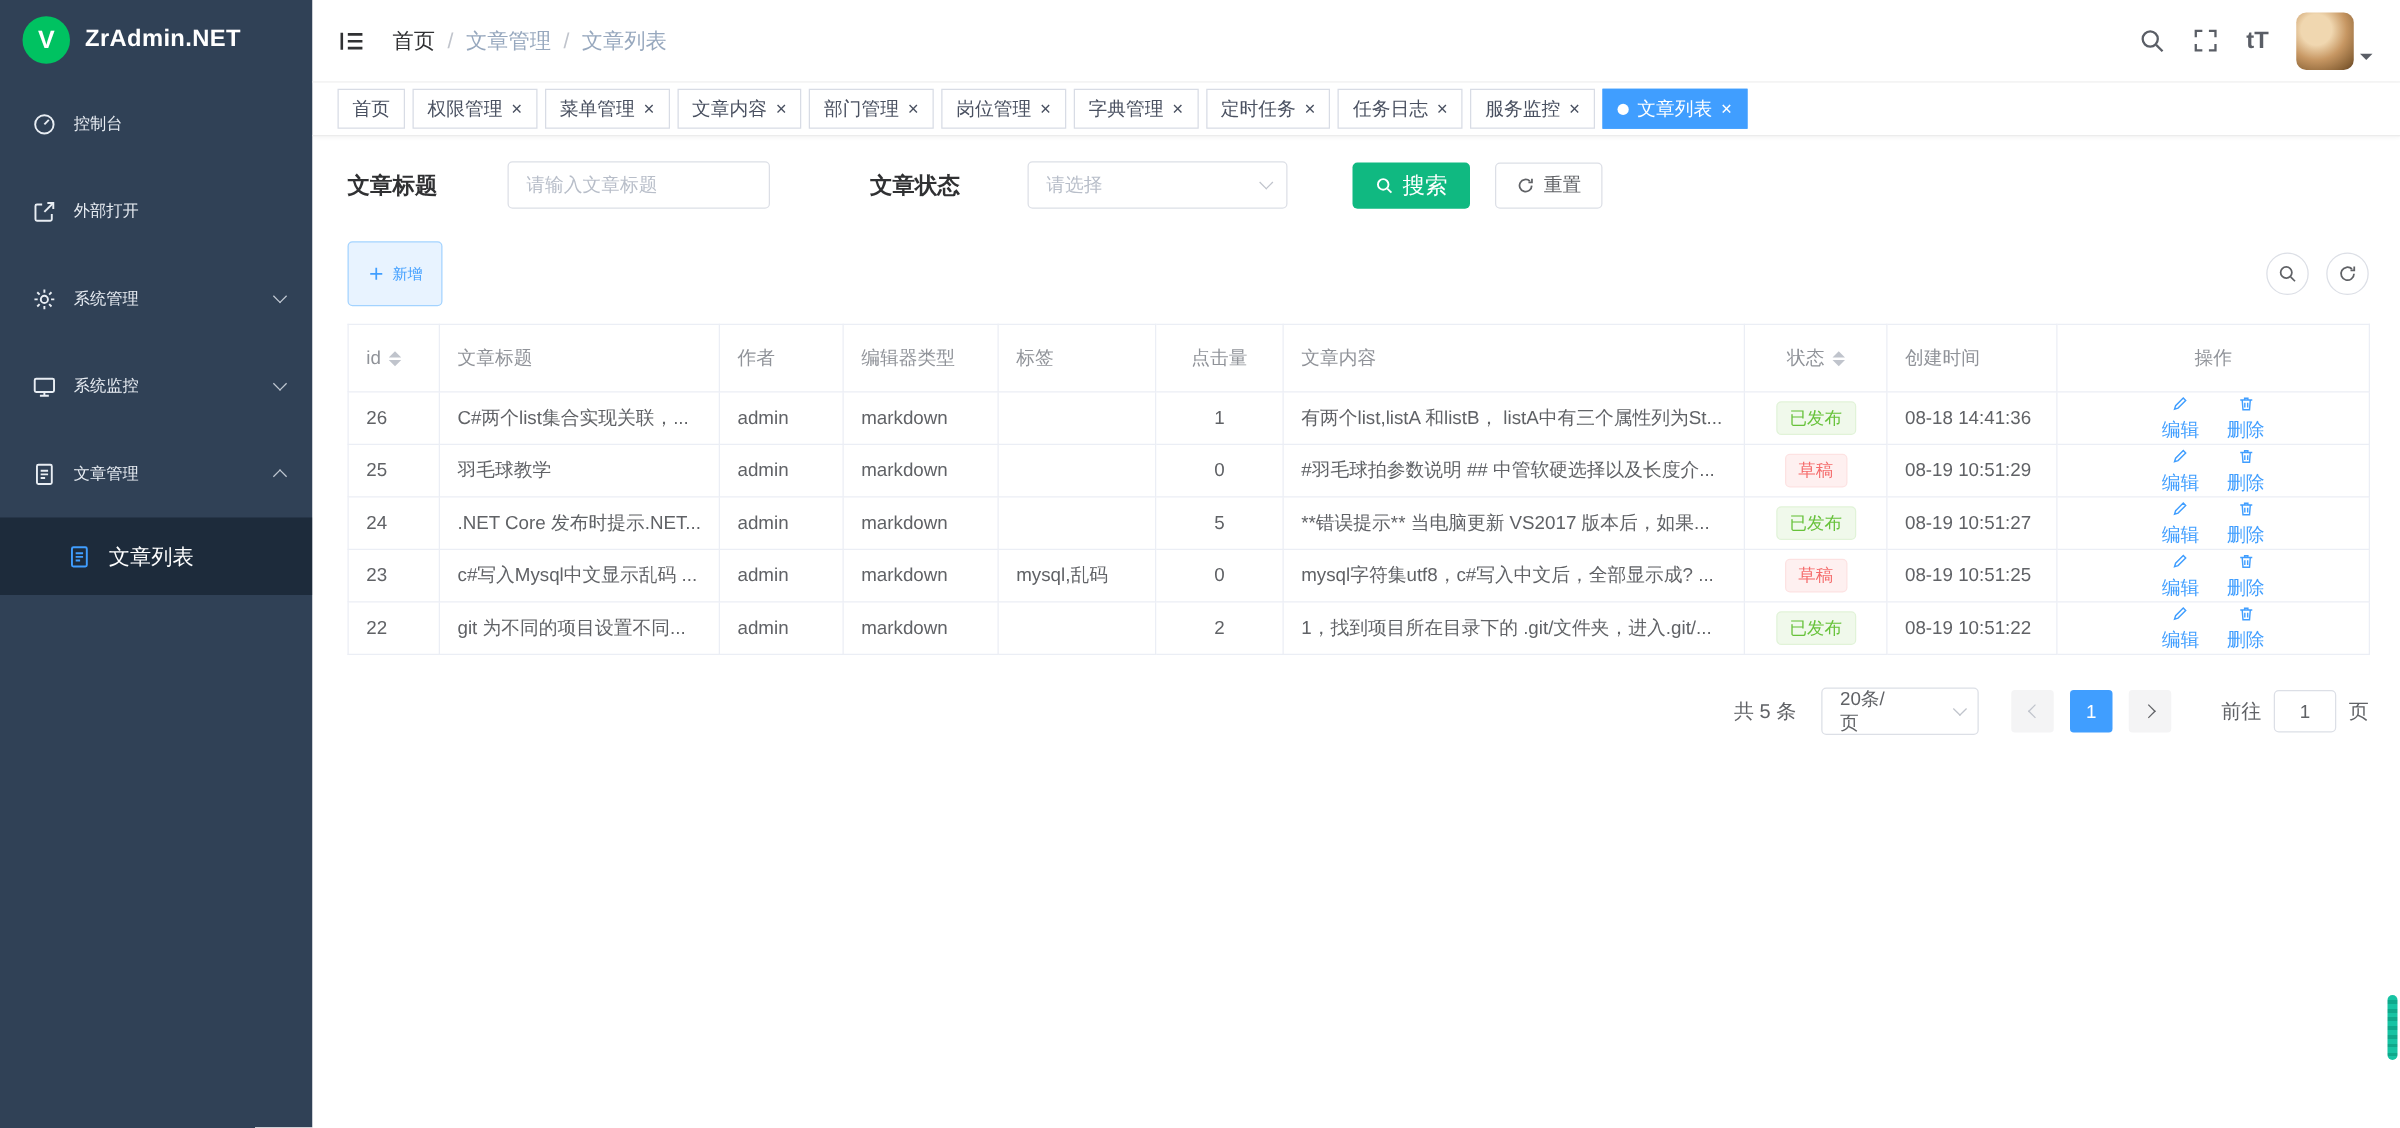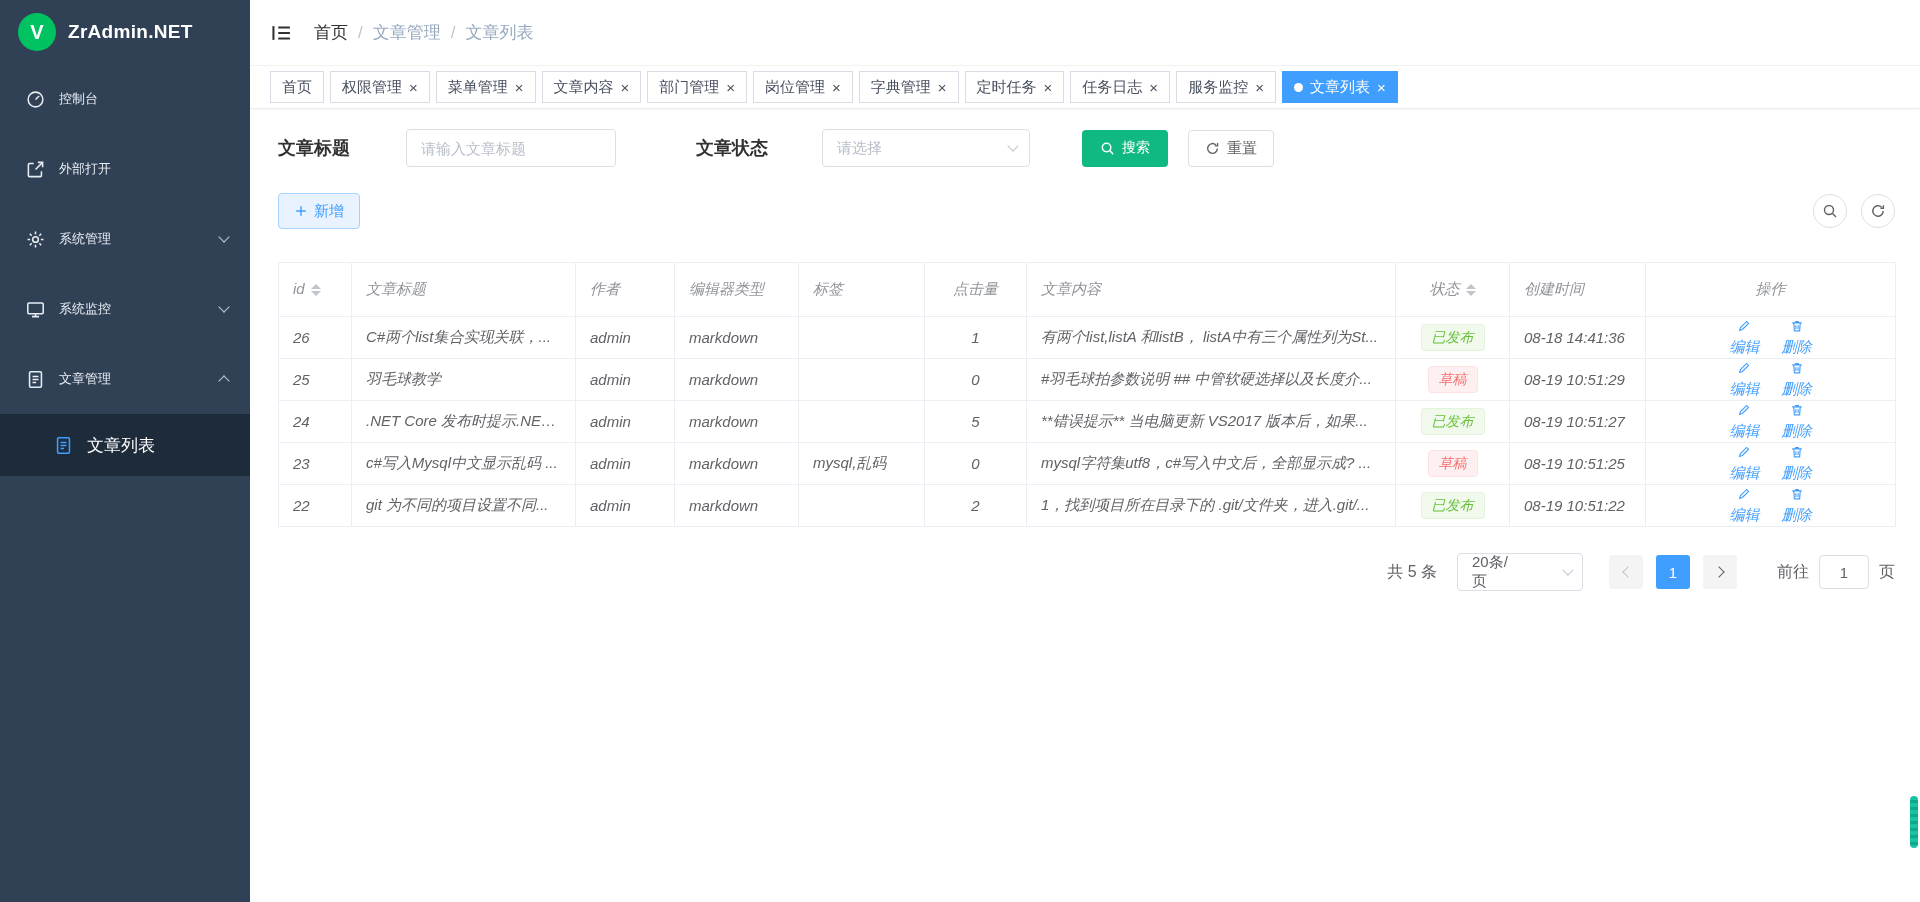--- a/index.html
+++ b/index.html
@@ -46,30 +46,30 @@
   .content { flex: 1; padding: 20px 25px 0 28px; position: relative; overflow: hidden; }
   .filter-row { display: flex; align-items: center; }
   .f-label { font-size: 18px; font-weight: bold; color: #303133; }
   .f-label.first { margin-right: 56px; }
   .f-label.second { margin-left: 80px; margin-right: 54px; }
   .input { width: 210px; height: 38px; border: 1px solid #dcdfe6; border-radius: 4px; padding: 0 14px; font-size: 15px; color: #606266; outline: none; font-family: inherit; }
   .input::placeholder { color: #b8bec9; }
   .select { width: 208px; height: 38px; border: 1px solid #dcdfe6; border-radius: 4px; display: flex; align-items: center; justify-content: space-between; padding: 0 12px 0 14px; cursor: pointer; background: #fff; }
   .select .ph { color: #b8bec9; font-size: 15px; }
   .sel-chev { width: 8px; height: 8px; border-right: 1.4px solid #c0c4cc; border-bottom: 1.4px solid #c0c4cc; transform: rotate(45deg); margin-top: -4px; }
-  .btn-search { height: 37px; padding: 0 18px; margin-left: 52px; background: #10b981; color: #fff; border: none; border-radius: 4px; display: inline-flex; align-items: center; gap: 7px; font-size: 14px; cursor: pointer; font-family: inherit; }
+  .btn-search { height: 37px; padding: 0 18px; margin-left: 52px; background: #10b981; color: #fff; border: none; border-radius: 4px; display: inline-flex; align-items: center; gap: 7px; font-size: 18px; cursor: pointer; font-family: inherit; }
   .btn-reset { height: 37px; padding: 0 16px; margin-left: 20px; background: #fff; color: #606266; border: 1px solid #dcdfe6; border-radius: 4px; display: inline-flex; align-items: center; gap: 7px; font-size: 15px; cursor: pointer; font-family: inherit; }
 
   .toolbar { display: flex; align-items: center; margin-top: 26px; }
-  .btn-add { height: 36px; padding: 0 15px; background: #e8f3ff; border: 1px solid #a3d3ff; color: #409eff; border-radius: 4px; display: inline-flex; align-items: center; gap: 6px; font-size: 15px; cursor: pointer; font-family: inherit; }
+  .btn-add { height: 52px; padding: 0 15px; background: #e8f3ff; border: 1px solid #a3d3ff; color: #409eff; border-radius: 4px; display: inline-flex; align-items: center; gap: 6px; font-size: 12px; cursor: pointer; font-family: inherit; }
   .toolbar-right { margin-left: auto; display: flex; gap: 14px; }
   .circle-btn { width: 34px; height: 34px; border-radius: 50%; border: 1px solid #dcdfe6; background: #fff; display: flex; align-items: center; justify-content: center; color: #606266; cursor: pointer; }
 
   
-  table { border-collapse: collapse; table-layout: fixed; width: 1617px; margin-top: 33px; font-size: 15px; font-style: italic; }
+  table { border-collapse: collapse; table-layout: fixed; width: 1617px; margin-top: 14px; font-size: 15px; }
   th, td { border: 1px solid #ebeef5; }
   th { height: 54px; color: #909399; font-weight: normal; text-align: left; padding: 0 14px; background: #fff; }
   td { height: 42px; color: #606266; padding: 0 14px; white-space: nowrap; overflow: hidden; text-overflow: ellipsis; }
   th.center, td.center { text-align: center; }
   .sort { display: inline-flex; flex-direction: column; vertical-align: middle; margin-left: 6px; }
   .sort i { width: 0; height: 0; border: 5px solid transparent; display: block; }
   .sort .up { border-bottom-color: #c0c4cc; margin-bottom: 2px; }
   .sort .dn { border-top-color: #c0c4cc; }
   .badge { display: inline-block; padding: 0 10px; height: 27px; line-height: 25px; border-radius: 4px; font-size: 14px; border: 1px solid transparent; }
   .badge.success { color: #67c23a; background: #f0f9eb; border-color: #e1f3d8; }
@@ -162,20 +162,38 @@
             <path d="M6 4h8.5M6 8h8.5M6 12h8.5"></path>
           </svg>
       </span>
       <nav class="breadcrumb">
         <span class="bc-first">首页</span>
         <span class="bc-sep">/</span>
         <span class="bc-rest">文章管理</span>
         <span class="bc-sep">/</span>
         <span class="bc-rest">文章列表</span>
       </nav>
+      <div class="topbar-right">
+        <span class="icon-btn">
+          <svg width="21" height="21" viewBox="0 0 16 16" fill="none" stroke="currentColor" stroke-width="1.4">
+              <circle cx="7" cy="7" r="4.6"></circle>
+              <path d="M10.6 10.6L14.5 14.5"></path>
+            </svg>
+        </span>
+        <span class="icon-btn">
+          <svg width="21" height="21" viewBox="0 0 16 16" fill="none" stroke="currentColor" stroke-width="1.4">
+              <path d="M2 6V2h4M10 2h4v4M14 10v4h-4M6 14H2v-4"></path>
+            </svg>
+        </span>
+        <span class="font-icon">tT</span>
+        <span class="avatar-wrap">
+          <span class="avatar"></span>
+          <span class="caret-down"></span>
+        </span>
+      </div>
     </header>
 
     <div class="tagbar">
       <span class="tag">
           <span>首页</span>
         </span>
       <span class="tag">
           <span>权限管理</span>
           <span class="tclose">×</span>
         </span>

